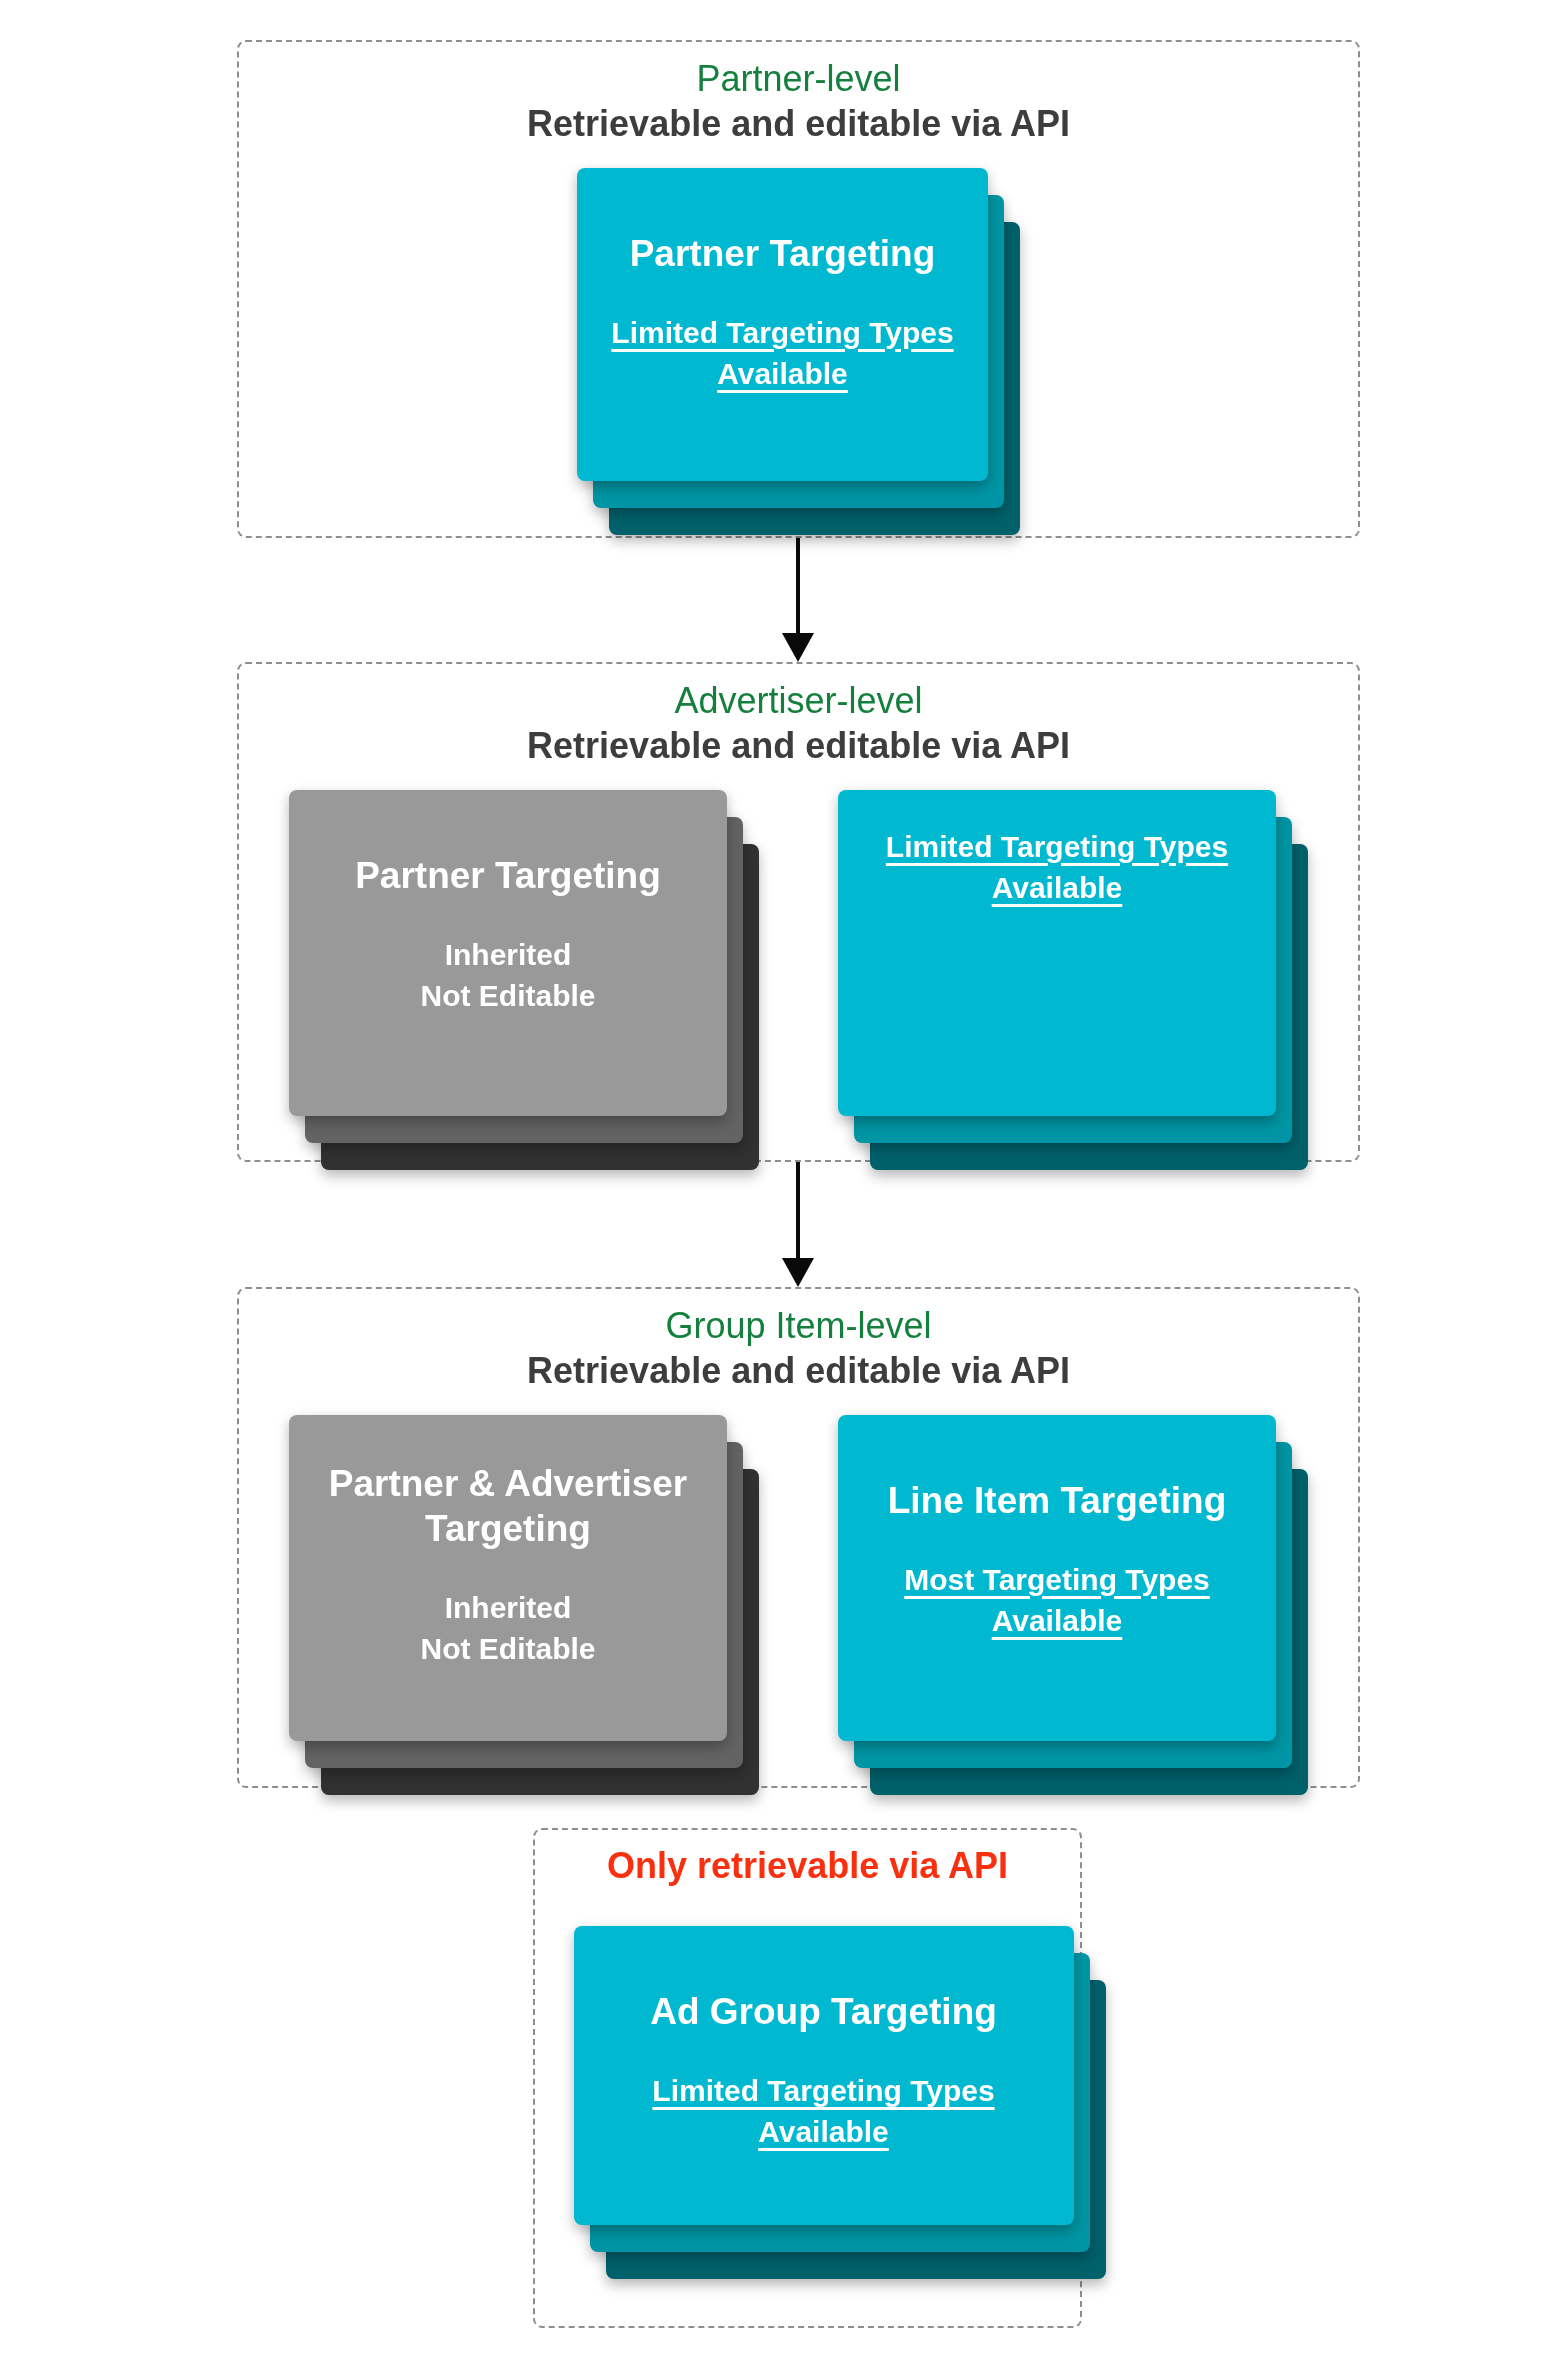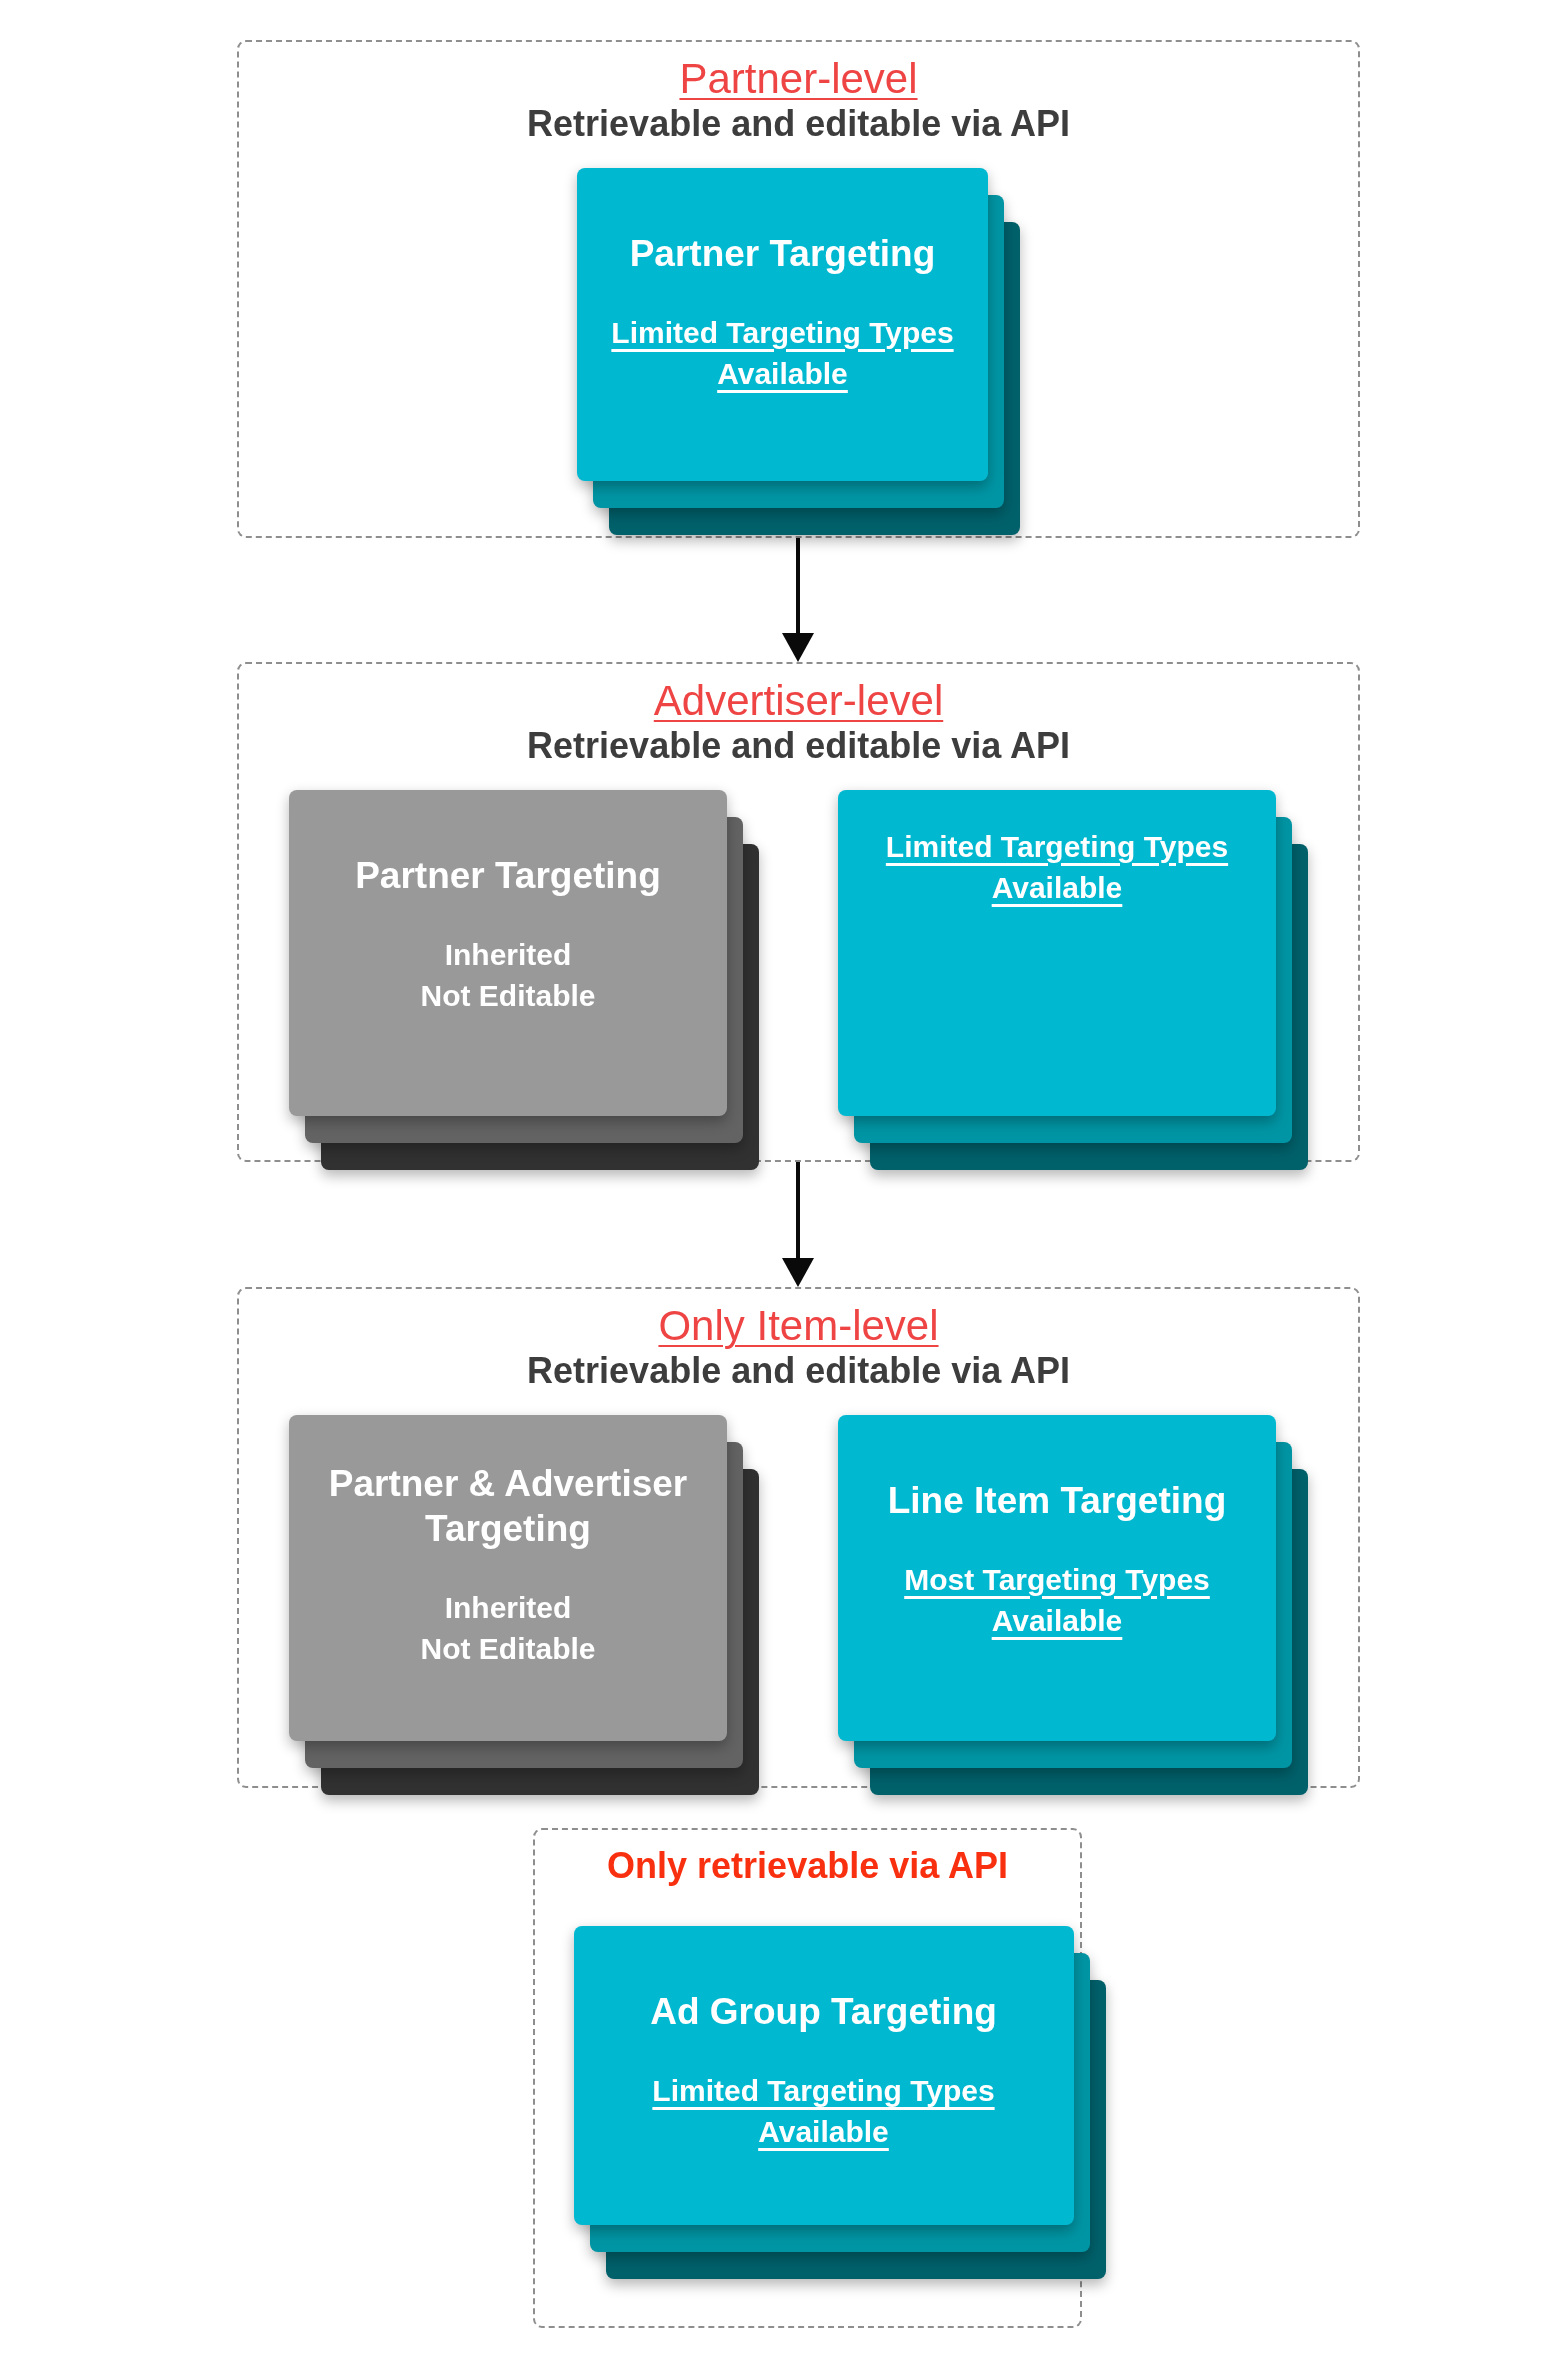--- a/index.html
+++ b/index.html
@@ -16,22 +16,22 @@
     background:#ffffff;
   }
   .box-1 { margin:40px 0 0 237px; width:1123px; height:498px; }
   .box-2 { margin:0 0 0 237px;  width:1123px; height:500px; }
   .box-3 { margin:0 0 0 237px;  width:1123px; height:501px; }
   .box-4 { margin:40px 0 0 533px; width:549px; height:500px; }
 
   .sec-title { text-align:center; padding-top:14.3px; }
   .box-4 .sec-title { padding-top:12.5px; }
   .t1 {
-    font-size:42px; font-weight:400; color:#ef4444; line-height:45px;
-    text-decoration:underline; text-underline-offset:5.4px; text-decoration-thickness:1.8px;
+    font-size:36px; font-weight:400; color:#15803d; line-height:45px;
+    text-underline-offset:5.4px; text-decoration-thickness:1.8px;
   }
   .t2 { font-size:36px; font-weight:700; color:#3d3d3d; line-height:45px; }
   .t2.red { color:#f9300f; }
 
   .cards-row { display:flex; justify-content:center; gap:79px; margin-top:21.4px; }
   .box-4 .cards-row { margin-top:10.7px; }
 
   .stack { position:relative; }
   .size-a { width:443px; height:366px; }
   .size-b { width:470px; height:380px; }
@@ -137,21 +137,21 @@
   </div>
 </section>
 
 <div class="arrow arrow-2">
   <div class="shaft"></div>
   <div class="head"></div>
 </div>
 
 <section class="level-box box-3">
   <div class="sec-title">
-    <div class="t1">Only Item-level</div>
+    <div class="t1">Group Item-level</div>
     <div class="t2">Retrievable and editable via API</div>
   </div>
   <div class="cards-row">
     <div class="stack size-b two-line">
       <div class="layer l2 g-back"></div>
       <div class="layer l1 g-mid"></div>
       <div class="card g-main">
         <div class="card-title">
           <span class="tline">Partner &amp; Advertiser</span>
           <span class="tline">Targeting</span>

